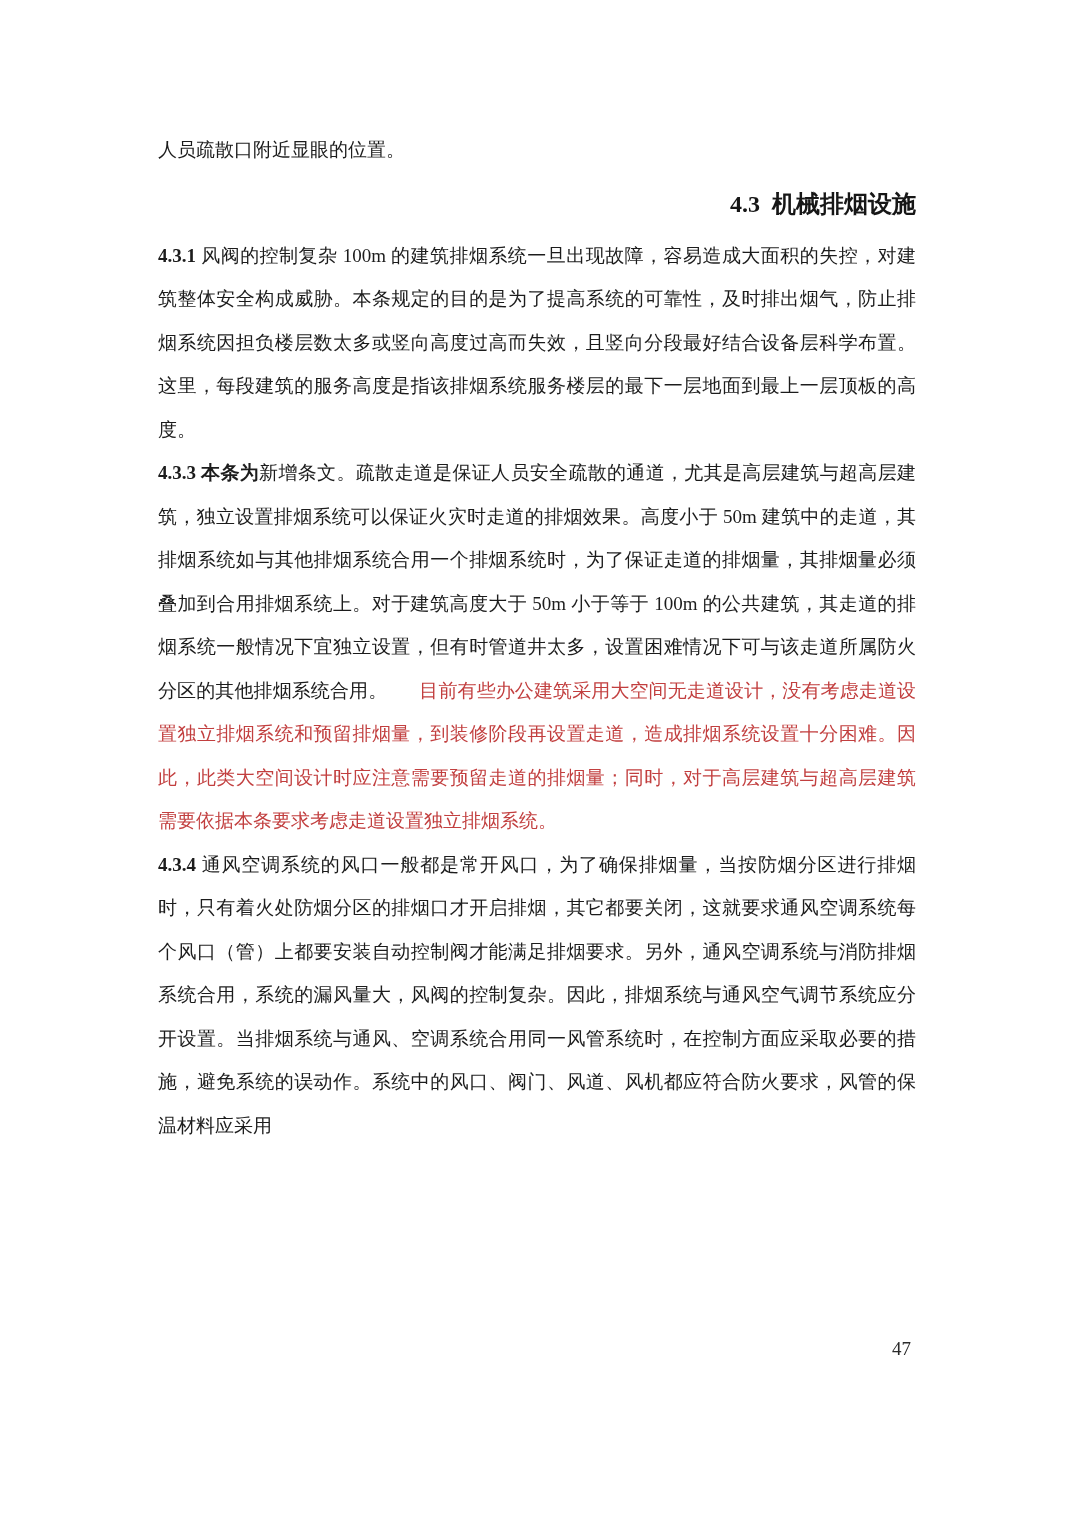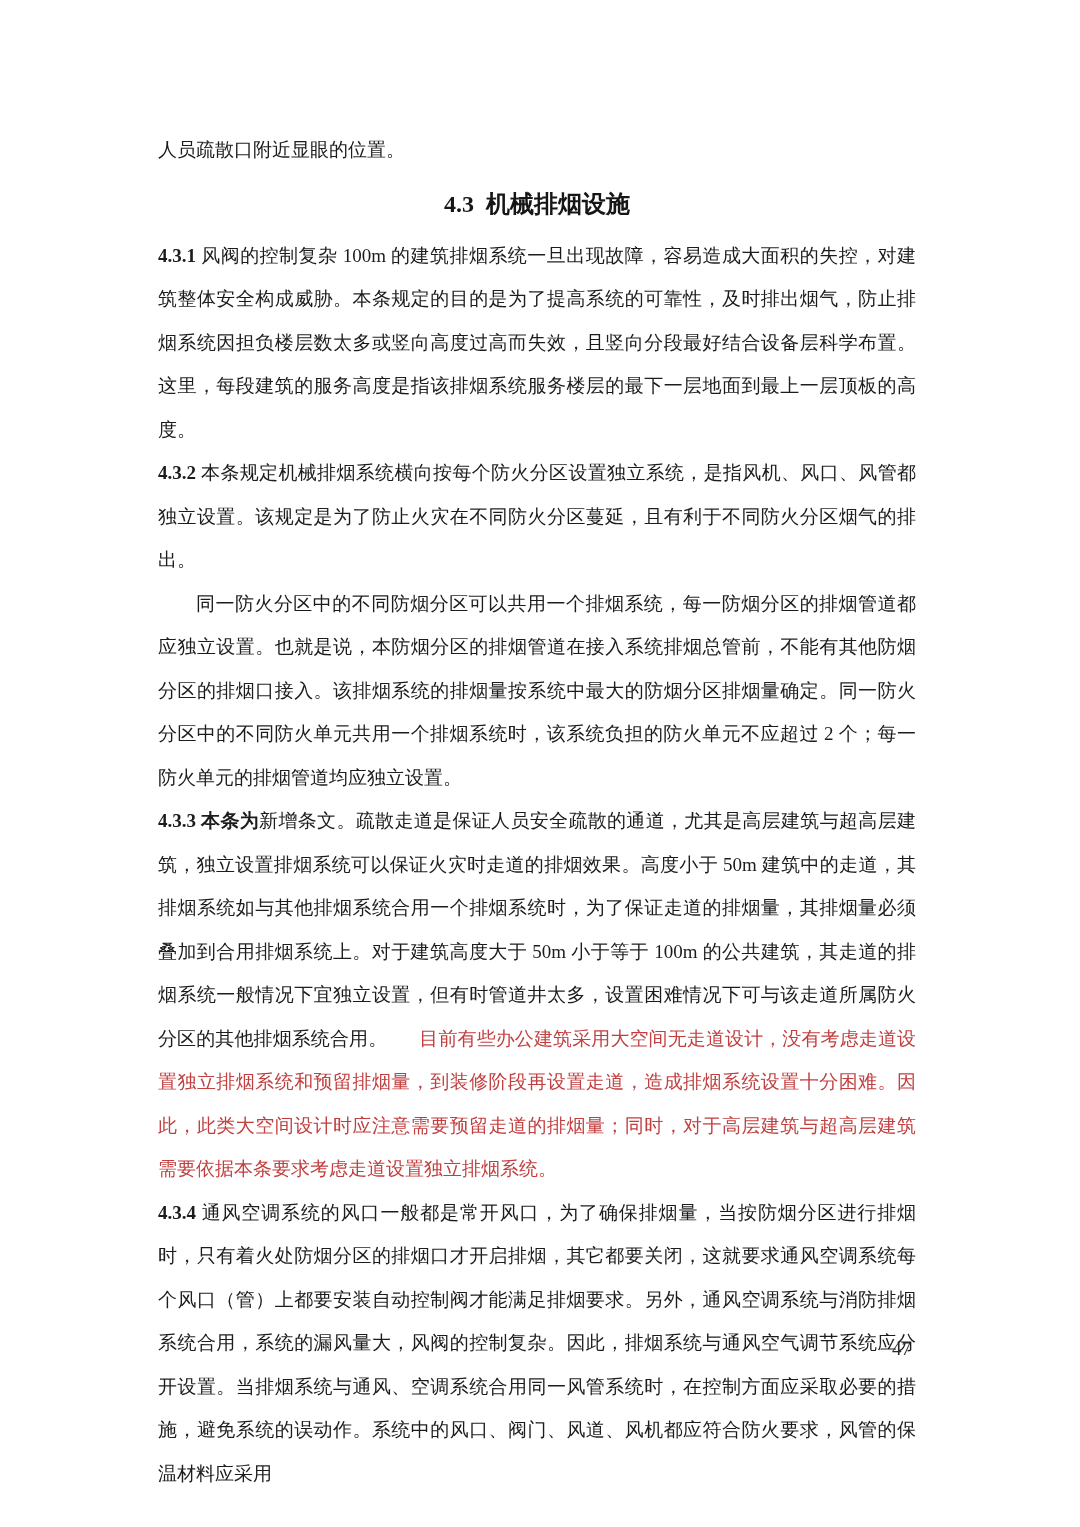--- a/index.html
+++ b/index.html
@@ -28,21 +28,21 @@
     margin: 0;
     font-size: 19px;
     line-height: 43.5px;
     text-align: justify;
   }
   h1.heading {
     margin: 12px 0 10px 0;
     font-size: 24px;
     line-height: 40px;
     font-weight: bold;
-    text-align: center;
+    text-align: right;
     white-space: pre;
     color: #161616;
   }
   .para {
     margin: 0;
     font-size: 19px;
     line-height: 43.5px;
     text-align: justify;
     text-justify: inter-character;
     word-break: break-all;
@@ -69,20 +69,18 @@
 </style>
 </head>
 <body>
 
 <div class="page">
   <div class="content">
     <p class="carryover">人员疏散口附近显眼的位置。</p>
     <h1 class="heading">4.3  机械排烟设施</h1>
     <div id="paragraphs">
         <p class="para"><span class="seg-bold">4.3.1 </span><span class="seg-normal">风阀的控制复杂 100m 的建筑排烟系统一旦出现故障，容易造成大面积的失控，对建筑整体安全构成威胁。本条规定的目的是为了提高系统的可靠性，及时排出烟气，防止排烟系统因担负楼层数太多或竖向高度过高而失效，且竖向分段最好结合设备层科学布置。这里，每段建筑的服务高度是指该排烟系统服务楼层的最下一层地面到最上一层顶板的高度。</span></p>
-        <p class="para"><span class="seg-bold">4.3.2 </span><span class="seg-normal">本条规定机械排烟系统横向按每个防火分区设置独立系统，是指风机、风口、风管都独立设置。该规定是为了防止火灾在不同防火分区蔓延，且有利于不同防火分区烟气的排出。</span></p>
-        <p class="para indent"><span class="seg-normal">同一防火分区中的不同防烟分区可以共用一个排烟系统，每一防烟分区的排烟管道都应独立设置。也就是说，本防烟分区的排烟管道在接入系统排烟总管前，不能有其他防烟分区的排烟口接入。该排烟系统的排烟量按系统中最大的防烟分区排烟量确定。同一防火分区中的不同防火单元共用一个排烟系统时，该系统负担的防火单元不应超过 2 个；每一防火单元的排烟管道均应独立设置。</span></p>
         <p class="para"><span class="seg-bold">4.3.3  本条为</span><span class="seg-normal">新增条文。疏散走道是保证人员安全疏散的通道，尤其是高层建筑与超高层建筑，独立设置排烟系统可以保证火灾时走道的排烟效果。高度小于 50m 建筑中的走道，其排烟系统如与其他排烟系统合用一个排烟系统时，为了保证走道的排烟量，其排烟量必须叠加到合用排烟系统上。对于建筑高度大于 50m 小于等于 100m 的公共建筑，其走道的排烟系统一般情况下宜独立设置，但有时管道井太多，设置困难情况下可与该走道所属防火分区的其他排烟系统合用。</span><span class="seg-red">目前有些办公建筑采用大空间无走道设计，没有考虑走道设置独立排烟系统和预留排烟量，到装修阶段再设置走道，造成排烟系统设置十分困难。因此，此类大空间设计时应注意需要预留走道的排烟量；同时，对于高层建筑与超高层建筑需要依据本条要求考虑走道设置独立排烟系统。</span></p>
         <p class="para"><span class="seg-bold">4.3.4  </span><span class="seg-normal">通风空调系统的风口一般都是常开风口，为了确保排烟量，当按防烟分区进行排烟时，只有着火处防烟分区的排烟口才开启排烟，其它都要关闭，这就要求通风空调系统每个风口（管）上都要安装自动控制阀才能满足排烟要求。另外，通风空调系统与消防排烟系统合用，系统的漏风量大，风阀的控制复杂。因此，排烟系统与通风空气调节系统应分开设置。当排烟系统与通风、空调系统合用同一风管系统时，在控制方面应采取必要的措施，避免系统的误动作。系统中的风口、阀门、风道、风机都应符合防火要求，风管的保温材料应采用</span></p>
       </div>
   </div>
   <div class="pageno">47</div>
 </div>
 
 </body></html>

